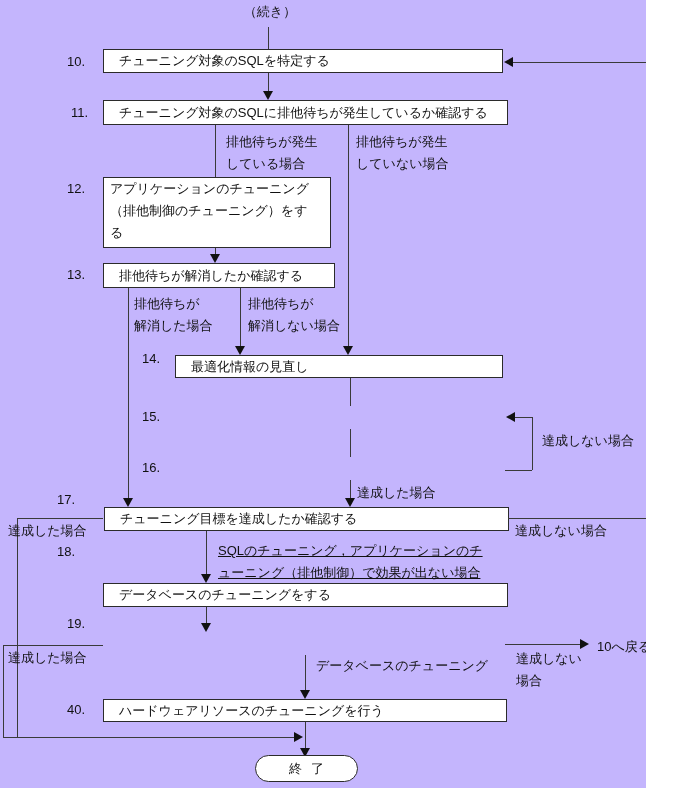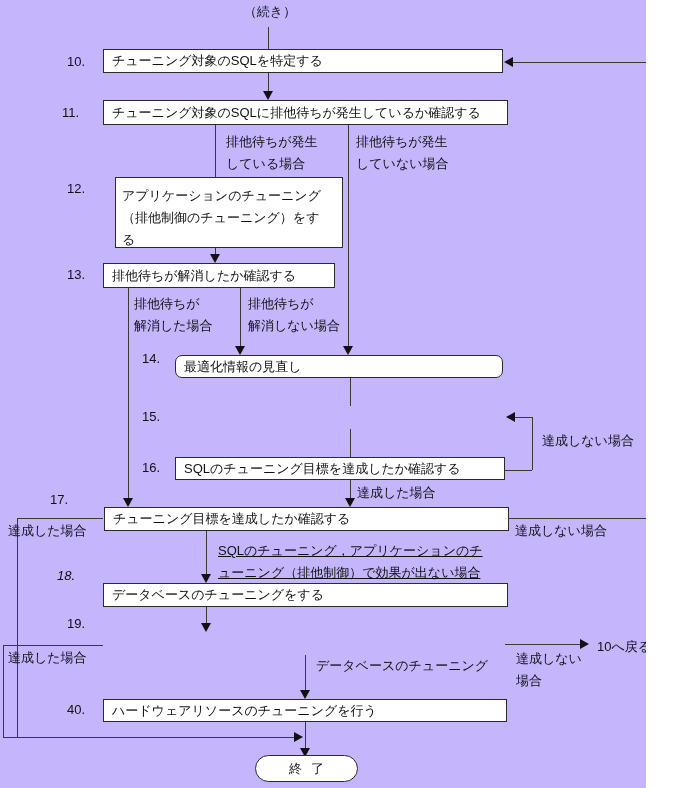--- a/index.html
+++ b/index.html
@@ -4,24 +4,24 @@
 <style>
   html,body { margin:0; padding:0; background:#ffffff; }
   .canvas {
     position:relative; width:646px; height:788px; background:#c4b5fd;
     font-family:"Liberation Sans","DejaVu Sans",sans-serif; color:#111;
     overflow:hidden;
   }
   .box {
     position:absolute; box-sizing:border-box; background:#fff;
     border:1px solid #2b2b2b; font-size:13px; line-height:1.2;
-    display:flex; align-items:center; padding:0 8px; white-space:nowrap;
+    display:flex; align-items:center; padding:0 15px; white-space:nowrap;
   }
   .box.multi {
-    white-space:normal; display:block; padding:7px 6px; line-height:1.7;margin-left:12px;
+    white-space:normal; display:block; padding:0 6px; line-height:1.7;
   }
   .box.multi span { display:block; }
   .num { position:absolute; font-size:13px; width:32px; text-align:right; }
   .vl { position:absolute; width:1px; background:#3a3a3a; }
   .hl { position:absolute; height:1px; background:#3a3a3a; }
   .ar { position:absolute; width:0; height:0; }
   .ar.down  { border-left:5px solid transparent; border-right:5px solid transparent; border-top:9px solid #111; }
   .ar.left  { border-top:5px solid transparent; border-bottom:5px solid transparent; border-right:9px solid #111; }
   .ar.right { border-top:5px solid transparent; border-bottom:5px solid transparent; border-left:9px solid #111; }
   .lbl { position:absolute; font-size:13px; line-height:1.7; white-space:nowrap; }
@@ -36,50 +36,47 @@
 </style>
 </head>
 <body>
 
 <div class="canvas">
 
   <div class="note" style="left:230px; top:3px; width:80px;">（続き）</div>
   <div class="vl" style="left:268px; top:27px; height:22px;"></div>
 
   <div class="num" style="left:53px;  top:54px;">10.</div>
-  <div class="num" style="left:47px;  top:105px;">11.</div>
+  <div class="num" style="left:56px;  top:105px;">11.</div>
   <div class="num" style="left:53px;  top:181px;">12.</div>
   <div class="num" style="left:53px;  top:267px;">13.</div>
   <div class="num" style="left:128px; top:351px;">14.</div>
   <div class="num" style="left:128px; top:409px;">15.</div>
   <div class="num" style="left:128px; top:460px;">16.</div>
-  <div class="num" style="left:43px;  top:492px;text-align:center;">17.</div>
-  <div class="num" style="left:43px;  top:568px;font-style:italic;">18.</div>
+  <div class="num" style="left:43px;  top:492px;">17.</div>
+  <div class="num" style="left:43px;  top:544px;">18.</div>
   <div class="num" style="left:53px;  top:616px;">19.</div>
   <div class="num" style="left:53px;  top:702px;">40.</div>
 
   <div class="box" style="left:103px; top:49px;  width:400px; height:24px;">
       <span>チューニング対象のSQLを特定する</span>
     </div>
   <div class="box" style="left:103px; top:100px; width:405px; height:25px;">
       <span>チューニング対象のSQLに排他待ちが発生しているか確認する</span>
     </div>
   <div class="box multi" style="left:103px; top:177px; width:228px; height:71px;">
     <span>アプリケーションのチューニング</span>
     <span>（排他制御のチューニング）をす</span>
     <span>る</span>
   </div>
   <div class="box" style="left:103px; top:263px; width:232px; height:25px;">
       <span>排他待ちが解消したか確認する</span>
     </div>
-  <div class="box" style="left:175px; top:355px; width:328px; height:23px;border-radius:7px;">
+  <div class="box" style="left:175px; top:355px; width:328px; height:23px;">
       <span>最適化情報の見直し</span>
-    </div>
-  <div class="box" style="left:175px; top:457px; width:330px; height:23px;">
-      <span>SQLのチューニング目標を達成したか確認する</span>
     </div>
   <div class="box" style="left:104px; top:507px; width:405px; height:24px;text-align:right;">
       <span>チューニング目標を達成したか確認する</span>
     </div>
   <div class="box" style="left:103px; top:583px; width:405px; height:24px;">
       <span>データベースのチューニングをする</span>
     </div>
   <div class="box" style="left:103px; top:699px; width:404px; height:23px;">
       <span>ハードウェアリソースのチューニングを行う</span>
     </div>

